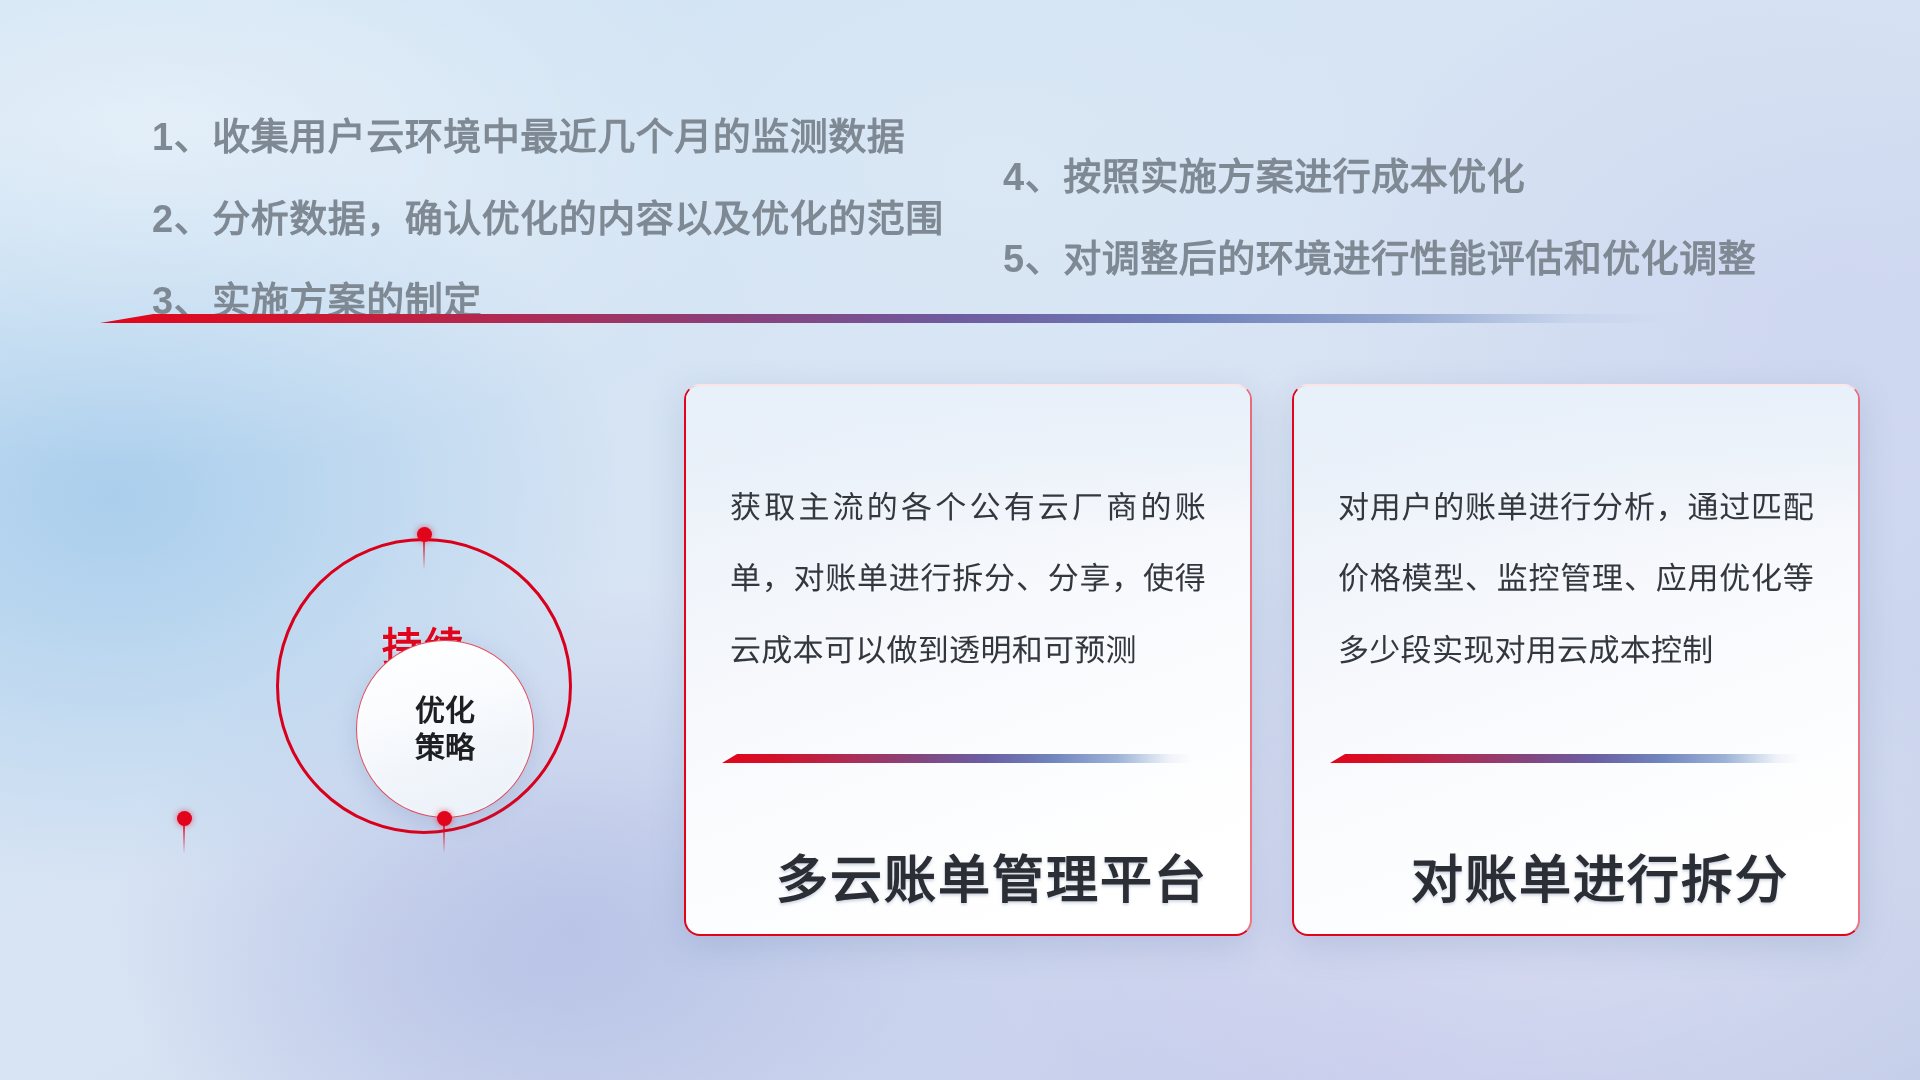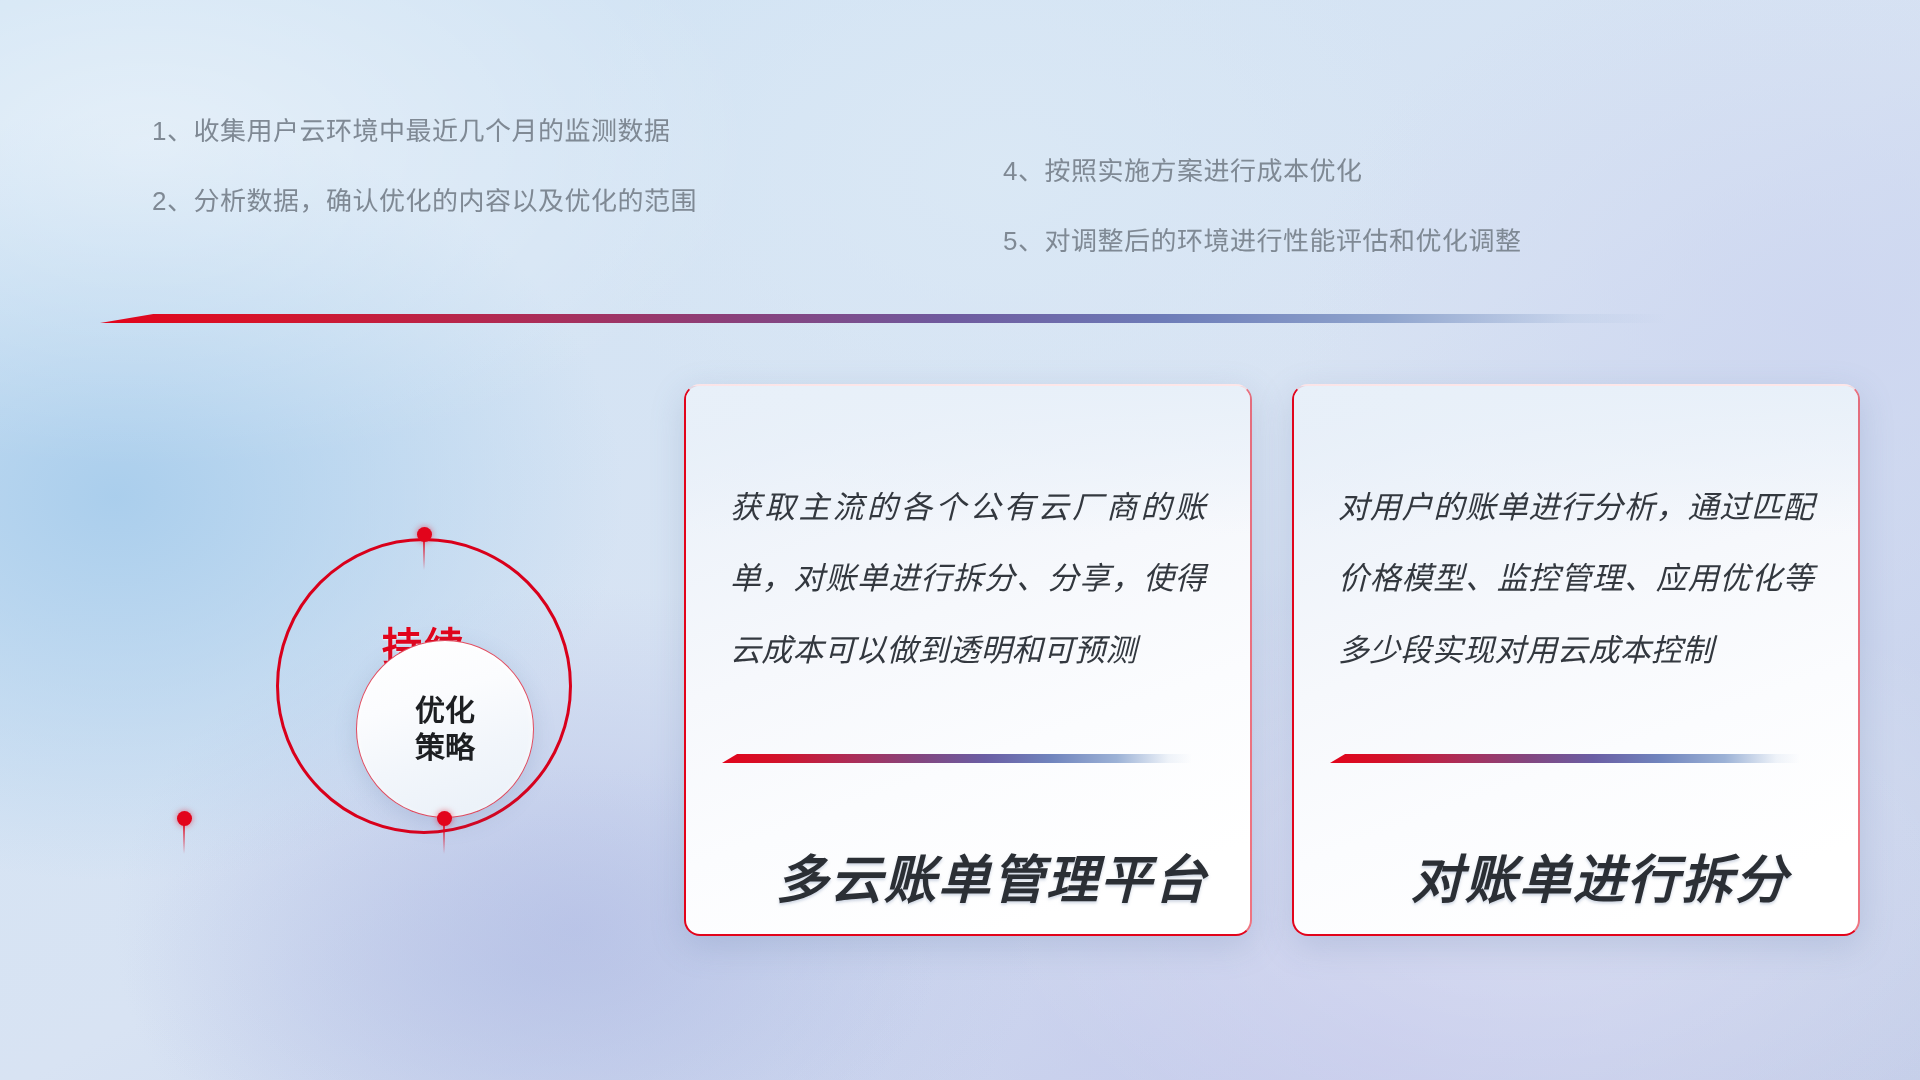--- a/index.html
+++ b/index.html
@@ -41,24 +41,25 @@
   }
   .sheen-c {
     left: 120px; top: 760px; width: 820px; height: 420px;
     background: radial-gradient(ellipse at 50% 50%, rgba(176,188,226,0.40) 0%, rgba(176,188,226,0) 70%);
   }
 
   
   .list {
     position: absolute;
     color: #7d8793;
-    font-size: 26px;
+    font-size: 38px;
     line-height: 1.0;
     letter-spacing: 0.5px;
     white-space: nowrap;
+    font-weight: bold;
   }
   .list-left  { left: 152px; top: 118px; }
   .list-right { left: 1003px; top: 158px; }
   .list-item {
     margin-bottom: 44px;
     color: #7f8994;
   }
   .list-item:last-child { margin-bottom: 0; }
 
   
@@ -162,21 +163,20 @@
     height: 552px;
     border-radius: 16px;
     box-sizing: border-box;
     background: linear-gradient(160deg,
        #e4edf7 0%, #eef3fa 18%, #f6f8fc 42%, #fbfcfe 64%, #ffffff 88%, #ffffff 100%);
     border: 2px solid #e2041b;
     border-top-color: rgba(226,4,27,0.10);
     border-right-color: rgba(226,4,27,0.55);
     box-shadow: 0 10px 34px rgba(92,118,162,0.22);
     overflow: hidden;
-    font-style: italic;
   }
   .card::before {
     content: "";
     position: absolute;
     left: -2px; right: -2px; top: -2px;
     height: 150px;
     background: linear-gradient(180deg, rgba(232,240,249,1) 0%, rgba(232,240,249,0.0) 100%);
     pointer-events: none;
   }
   .card-1 { left: 684px; }
@@ -231,20 +231,21 @@
 
 <div id="slide">
 
   <div class="sheen sheen-a"></div>
   <div class="sheen sheen-b"></div>
   <div class="sheen sheen-c"></div>
 
   <div class="list list-left">
     <div class="list-item">1、收集用户云环境中最近几个月的监测数据</div>
     <div class="list-item">2、分析数据，确认优化的内容以及优化的范围</div>
+    <div class="list-item">3、实施方案的制定</div>
   </div>
 
   <div class="list list-right">
     <div class="list-item">4、按照实施方案进行成本优化</div>
     <div class="list-item">5、对调整后的环境进行性能评估和优化调整</div>
   </div>
 
   <div class="divider-wrap">
     <div class="divider-bar"></div>
   </div>

